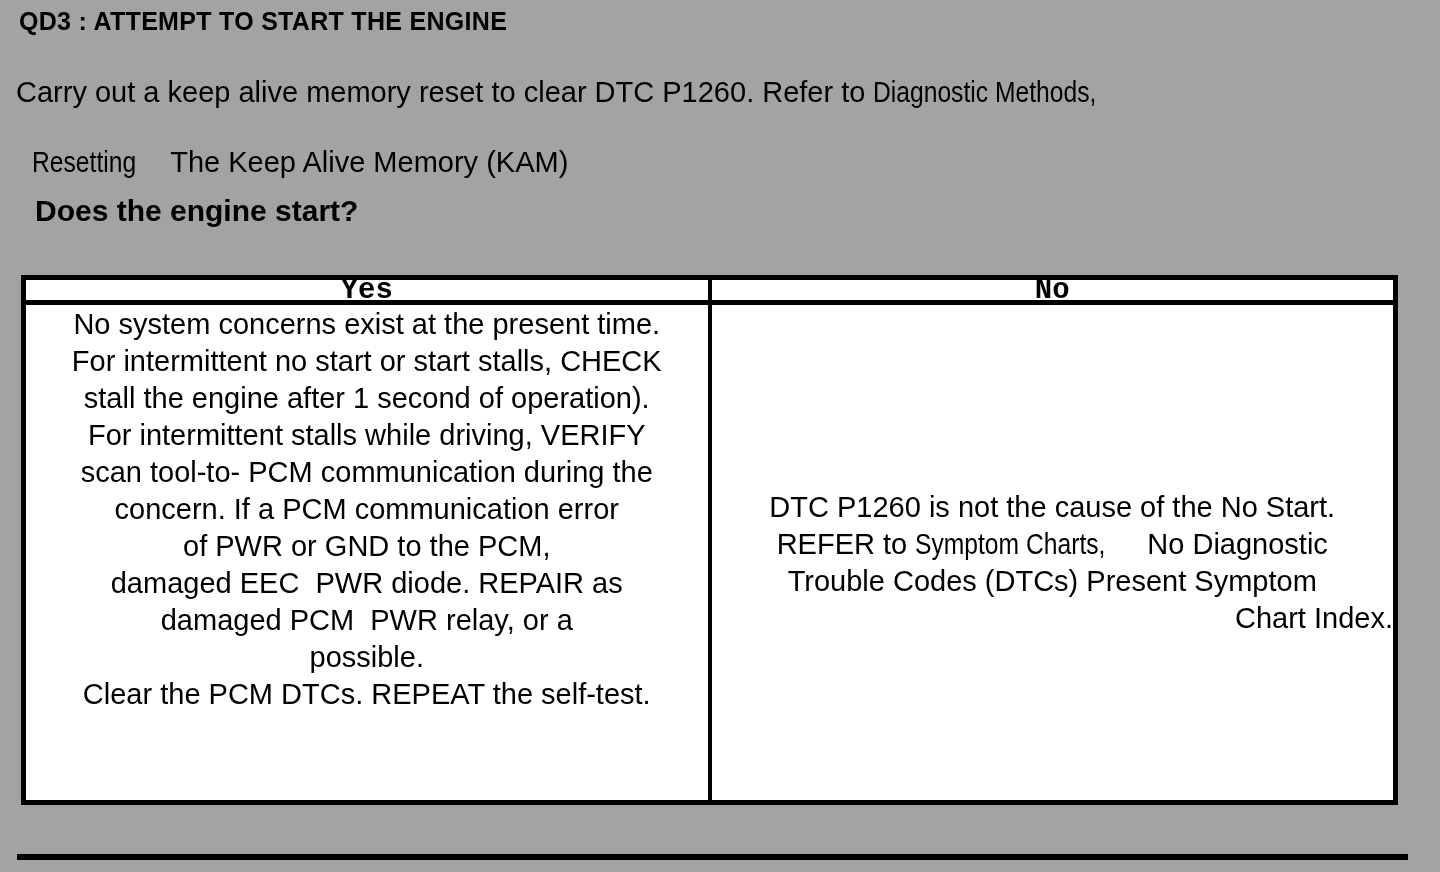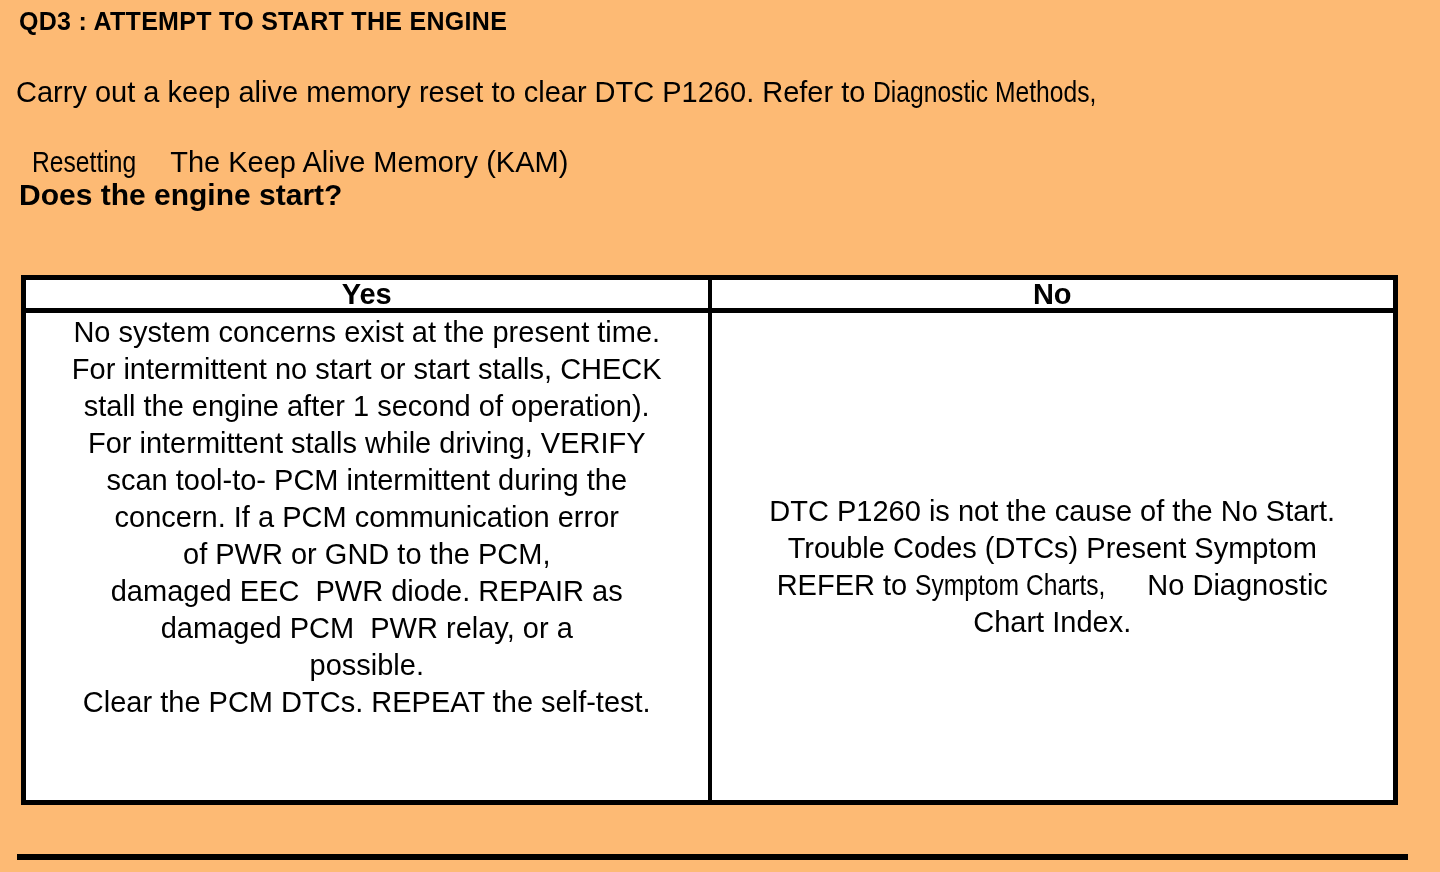--- a/index.html
+++ b/index.html
@@ -6,21 +6,21 @@
     margin: 0;
     padding: 0;
     background: #ffffff;
     color: #000000;
     font-family: "Liberation Sans", sans-serif;
   }
   .page {
     position: relative;
     width: 1440px;
     height: 872px;
-    background: #fdba74;
+    background: #a3a3a3;
     overflow: hidden;
   }
   .heading {
     position: absolute;
     left: 19px;
     top: 7px;
     margin: 0;
     font-size: 25px;
     font-weight: bold;
     letter-spacing: 0.3px;
@@ -31,42 +31,43 @@
     left: 16px;
     top: 43px;
     font-size: 29px;
     line-height: 42px;
   }
   .intro .line { white-space: pre; margin-top: 28px; }
   .question {
     position: absolute;
     left: 19px;
     top: 176px;
-    margin: 0;
+    margin: 16px;
     font-size: 30px;
     font-weight: bold;
     line-height: 37px;
     white-space: pre;
   }
   .dtable {
     position: absolute;
     left: 21px;
     top: 275px;
     width: 1377px;
     height: 530px;
     box-sizing: border-box;
     border: 5px solid #000000;
     display: flex;
     flex-direction: column;
     background: #ffffff;
   }
   .header-row {
     display: flex;
-    height: 28px;
+    height: 20px;
     flex: 0 0 auto;
+    font-family: Liberation Mono, monospace;
   }
   .hcell {
     flex: 1 1 0;
     display: flex;
     align-items: center;
     justify-content: center;
     font-size: 29px;
     font-weight: bold;
   }
   .hsep {
@@ -94,21 +95,21 @@
   .cell .line {
     text-align: center;
     white-space: pre;
   }
   .cell-no {
     display: flex;
     flex-direction: column;
     justify-content: center;
     padding-top: 20px;
   }
-  .cell-no .line:last-child { text-align: center; }
+  .cell-no .line:last-child { text-align: right; }
   .ref {
     display: inline-block;
     transform: scaleX(0.85);
     transform-origin: 0 60%;
   }
   .bottom-rule {
     position: absolute;
     left: 17px;
     top: 854px;
     width: 1391px;
@@ -136,33 +137,33 @@
       <div class="vdiv"></div>
       <div class="hcell">No</div>
     </div>
     <div class="hsep"></div>
     <div class="body-row">
       <div class="cell cell-yes">
           <div class="line"><span>No system concerns exist at the present time.</span></div>
           <div class="line"><span>For intermittent no start or start stalls, CHECK</span></div>
           <div class="line"><span>stall the engine after 1 second of operation).</span></div>
           <div class="line"><span>For intermittent stalls while driving, VERIFY</span></div>
-          <div class="line"><span>scan tool-to- PCM intermittent during the</span></div>
+          <div class="line"><span>scan tool-to- PCM communication during the</span></div>
           <div class="line"><span>concern. If a PCM communication error</span></div>
           <div class="line"><span>of PWR or GND to the PCM,</span></div>
           <div class="line"><span>damaged EEC  PWR diode. REPAIR as</span></div>
           <div class="line"><span>damaged PCM  PWR relay, or a</span></div>
           <div class="line"><span>possible.</span></div>
           <div class="line"><span>Clear the PCM DTCs. REPEAT the self-test.</span></div>
         </div>
       <div class="vdiv"></div>
       <div class="cell cell-no">
           <div class="line"><span>DTC P1260 is not the cause of the No Start.</span></div>
+          <div class="line"><span>REFER to </span><span class="ref">Symptom Charts,</span><span> No Diagnostic</span></div>
           <div class="line"><span>Trouble Codes (DTCs) Present Symptom</span></div>
-          <div class="line"><span>REFER to </span><span class="ref">Symptom Charts,</span><span> No Diagnostic</span></div>
           <div class="line"><span>Chart Index.</span></div>
         </div>
     </div>
   </div>
 
   <div class="bottom-rule"></div>
 
 </div>
 
 </body></html>

